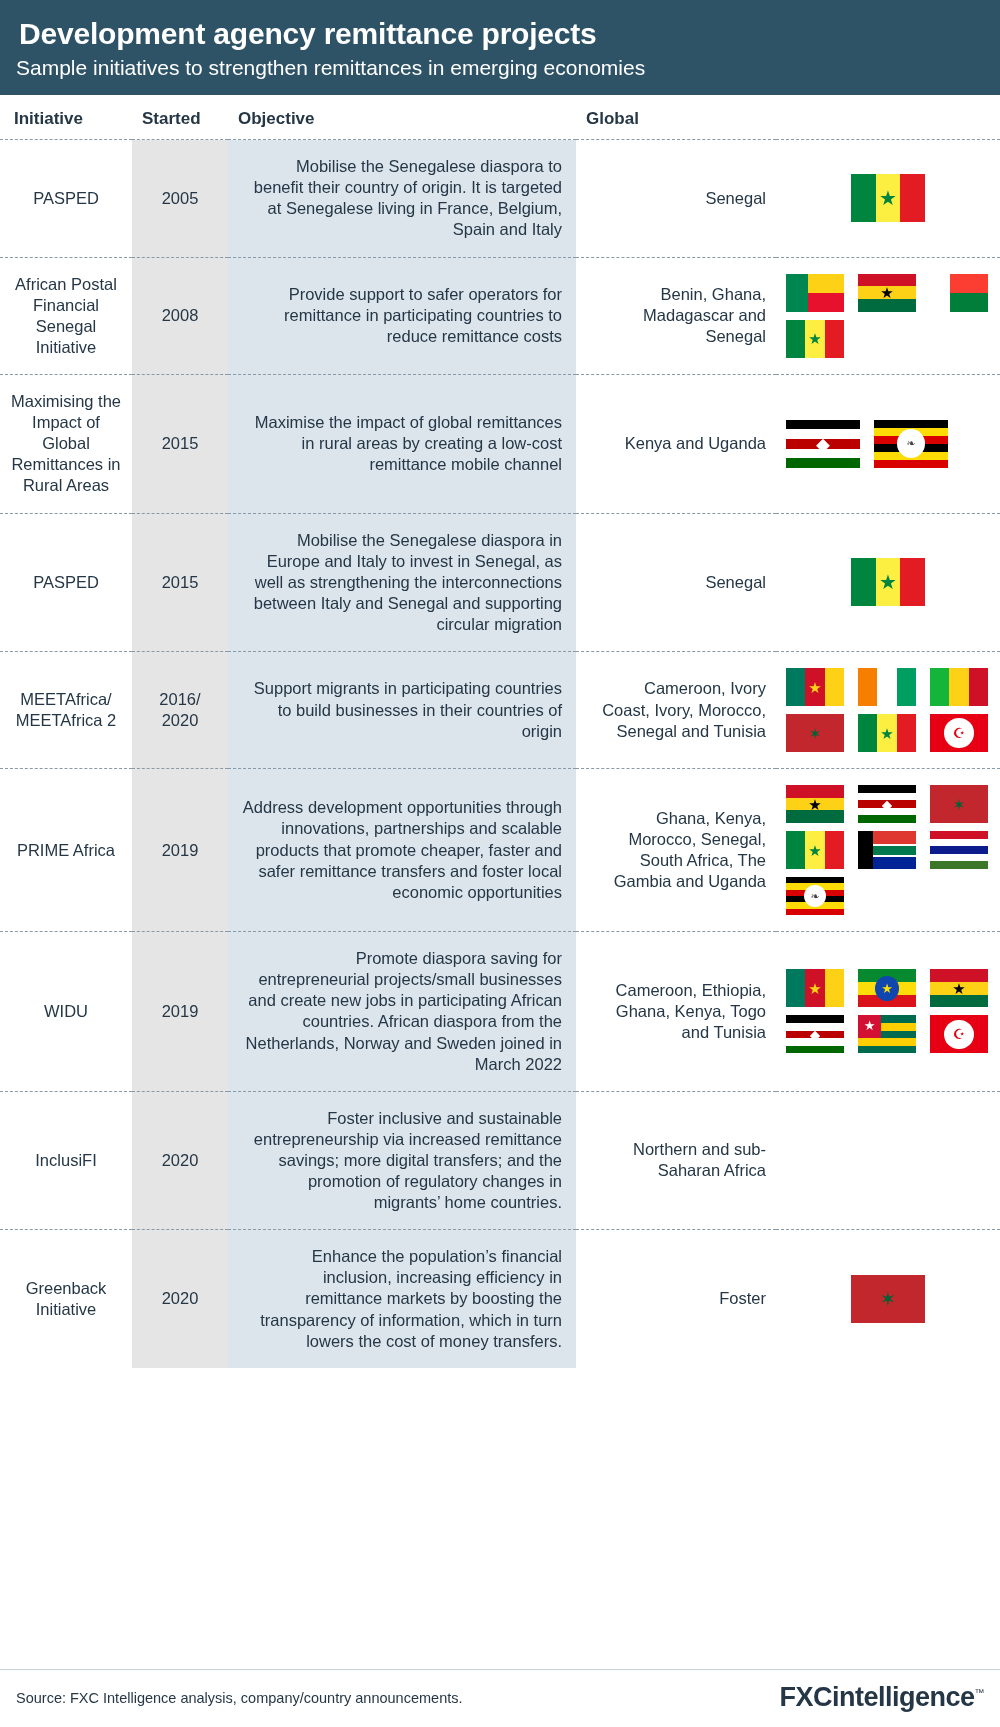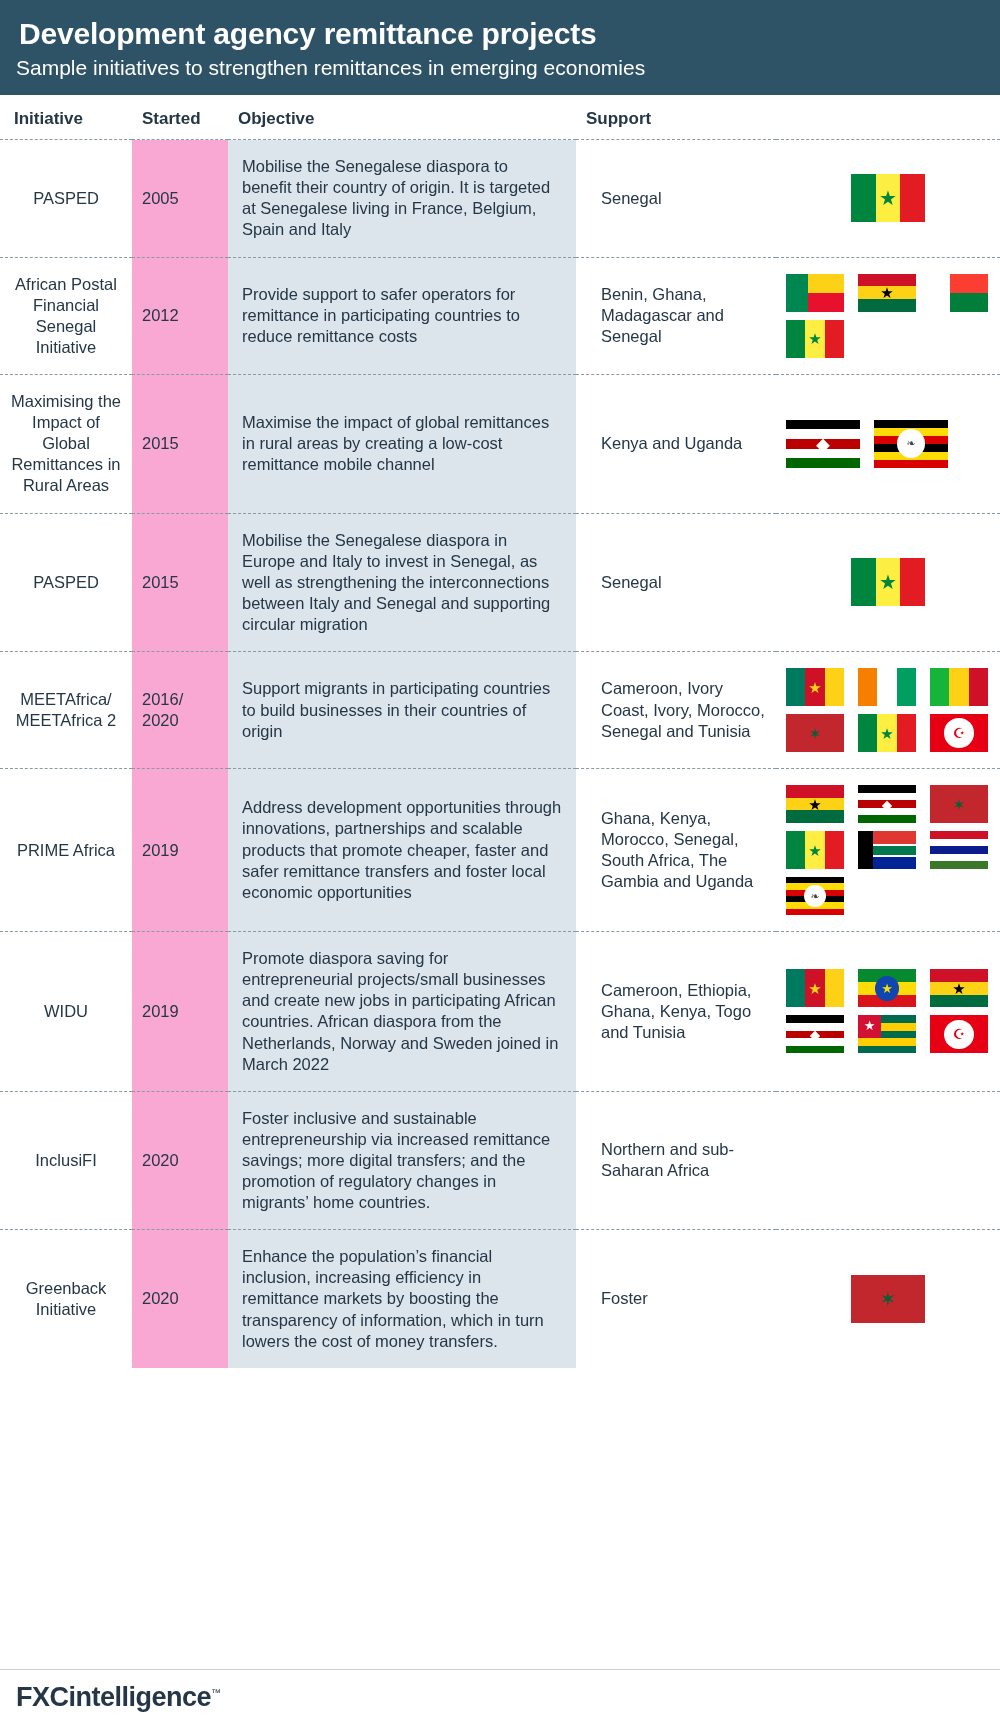--- a/index.html
+++ b/index.html
@@ -65,29 +65,30 @@
     border-top: 1px dashed #8a99a6;
   }
   tbody tr:first-child { border-top: 1px dashed #8a99a6; }
 
   tbody td {
     vertical-align: middle;
     font-size: 16.5px;
     color: #253746;
     line-height: 1.28;
     padding: 16px 10px;
+    text-align: right;
   }
   td.init {
     text-align: center;
     padding-left: 8px;
     padding-right: 8px;
   }
   td.started {
-    text-align: left;
-    background: #f9a8d4;
+    text-align: center;
+    background: #e5e5e5;
   }
   td.obj {
     background: #dde5ec;
     padding-left: 14px;
     padding-right: 14px;
   }
   td.country { padding-left: 25px; }
   td.flags { padding-left: 10px; }
 
   .flag-wrap {
@@ -163,21 +164,21 @@
         <col class="c-start">
         <col class="c-obj">
         <col class="c-ctry">
         <col class="c-flag">
     </colgroup>
     <thead>
       <tr>
         <th class="init">Initiative</th>
         <th>Started</th>
         <th>Objective</th>
-        <th>Support</th>
+        <th>Global</th>
         <th></th>
       </tr>
     </thead>
     <tbody id="tbody">
         <tr>
           <td class="init">PASPED</td>
           <td class="started">2005</td>
           <td class="obj">Mobilise the Senegalese diaspora to benefit their country of origin. It is targeted at Senegalese living in France, Belgium, Spain and Italy</td>
           <td class="country">Senegal</td>
           <td class="flags">
@@ -186,21 +187,21 @@
                 <span class="band-v" style="left:0%;width:33.333333333333336%;background:#00853f;"></span>
                 <span class="band-v" style="left:33.333333333333336%;width:33.333333333333336%;background:#fdef42;"></span>
                 <span class="band-v" style="left:66.66666666666667%;width:33.333333333333336%;background:#e31b23;"></span>
                 <span class="ctr" style="color:#00853f;">★</span>
               </span>
             </div>
           </td>
         </tr>
         <tr>
           <td class="init">African Postal Financial Senegal Initiative</td>
-          <td class="started">2012</td>
+          <td class="started">2008</td>
           <td class="obj">Provide support to safer operators for remittance in participating countries to reduce remittance costs</td>
           <td class="country">Benin, Ghana, Madagascar and Senegal</td>
           <td class="flags">
             <div class="flag-wrap">
               <span class="flag small" title="Benin flag">
                 <span class="band-v" style="left:0;width:38%;background:#008751;"></span>
                 <span class="band-h" style="left:38%;top:0;height:50%;background:#fcd116;"></span>
                 <span class="band-h" style="left:38%;top:50%;height:50%;background:#e8112d;"></span>
               </span>
               <span class="flag small" title="Ghana flag">
@@ -441,18 +442,19 @@
                 <span class="band-h" style="top:0;height:100%;background:#c1272d;"></span>
                 <span class="ctr" style="color:#006233;">✶</span>
               </span>
             </div>
           </td>
         </tr>
       </tbody>
   </table>
 
   <div class="footer">
+    <div class="source">Source: FXC Intelligence analysis, company/country announcements.</div>
     <div class="logo">
       <span class="fx">FX</span><span class="rest">Cintelligence</span><span class="tm">™</span>
     </div>
   </div>
 
 </div>
 
 </body></html>

